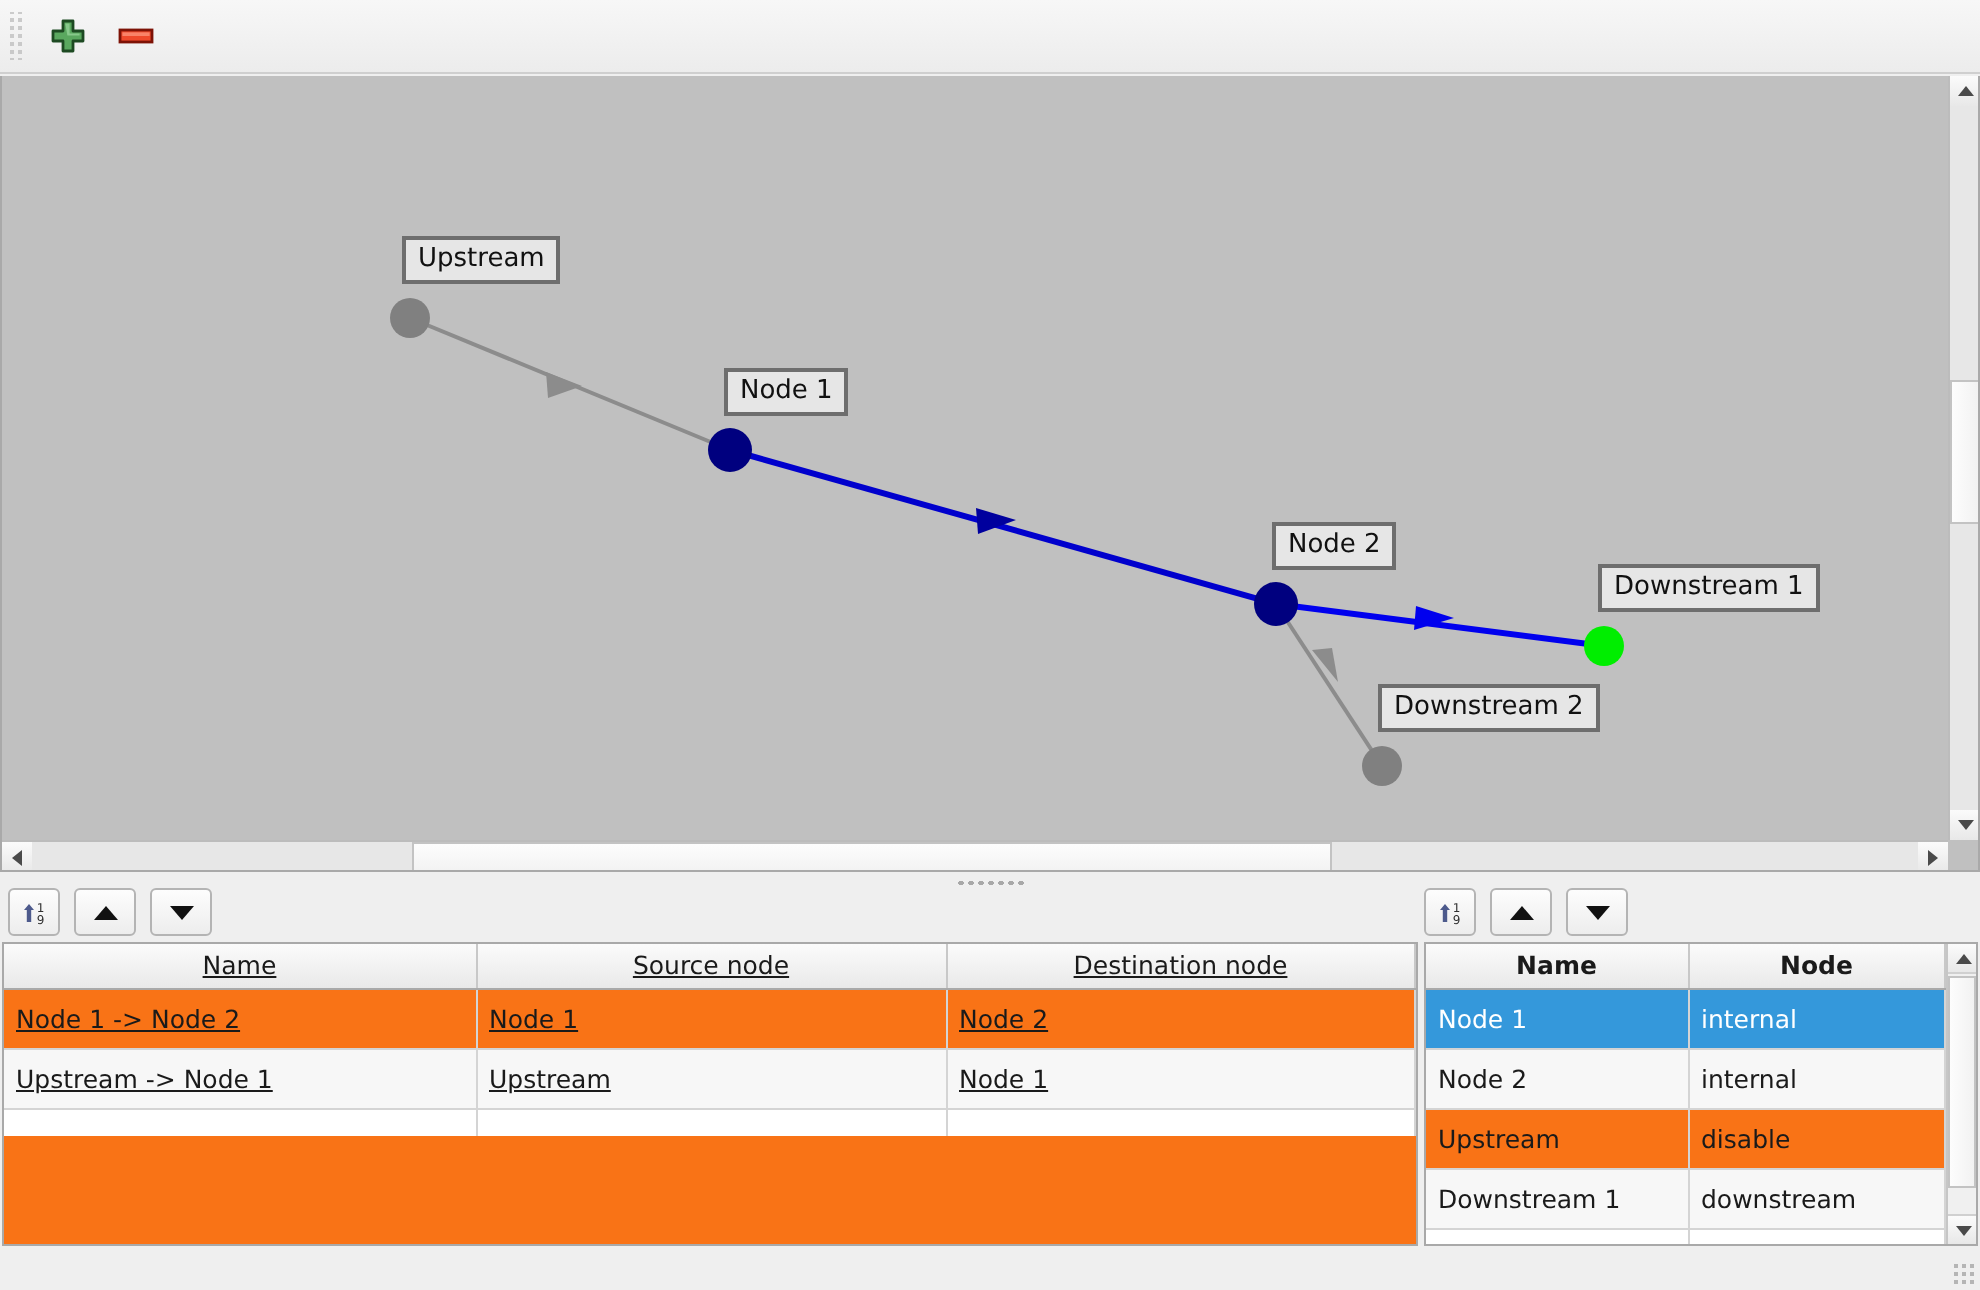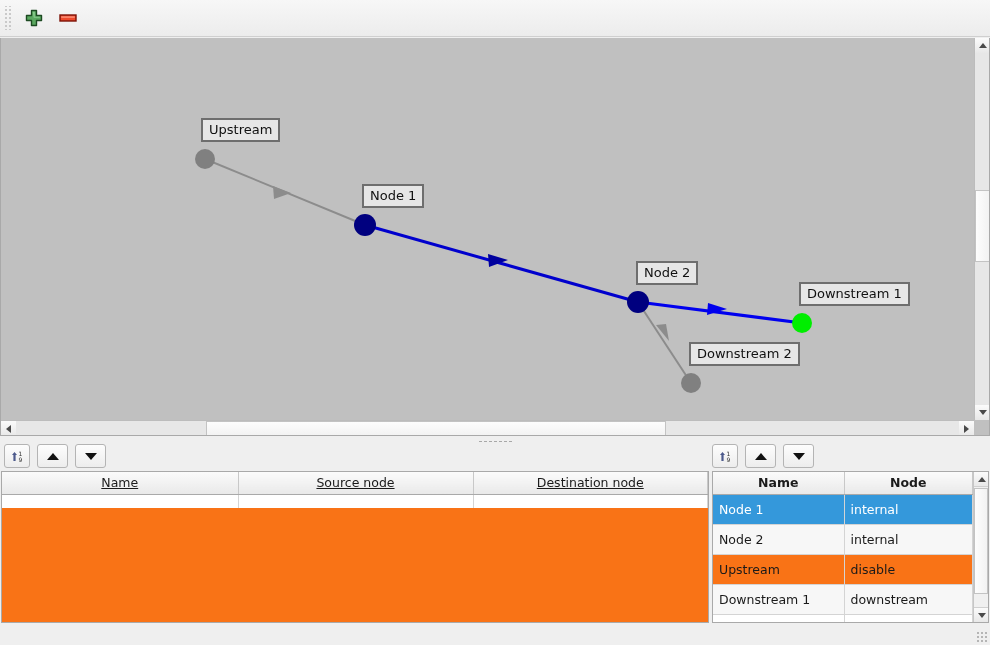--- a/index.html
+++ b/index.html
@@ -283,20 +283,30 @@
         <col>
       </colgroup>
     <thead>
         <tr>
           <th>Name</th>
           <th>Source node</th>
           <th>Destination node</th>
         </tr>
       </thead>
     <tbody>
+        <tr>
+          <td>Node 1 -&gt; Node 2</td>
+          <td>Node 1</td>
+          <td>Node 2</td>
+        </tr>
+        <tr class="alt">
+          <td>Upstream -&gt; Node 1</td>
+          <td>Upstream</td>
+          <td>Node 1</td>
+        </tr>
         <tr class="empty">
           <td></td>
           <td></td>
           <td></td>
         </tr>
       </tbody>
   </table>
 </div>
 
 <div class="tbl-wrap" style="left:712px; top:471px; width:277px; height:152px;">

